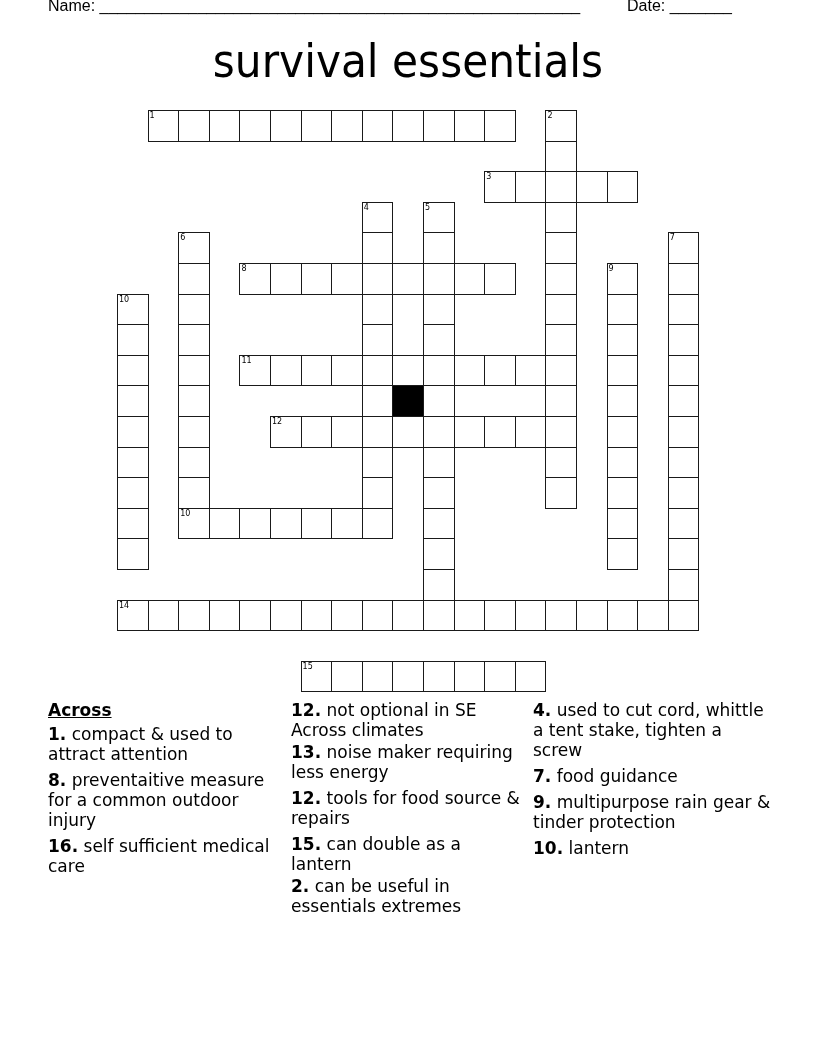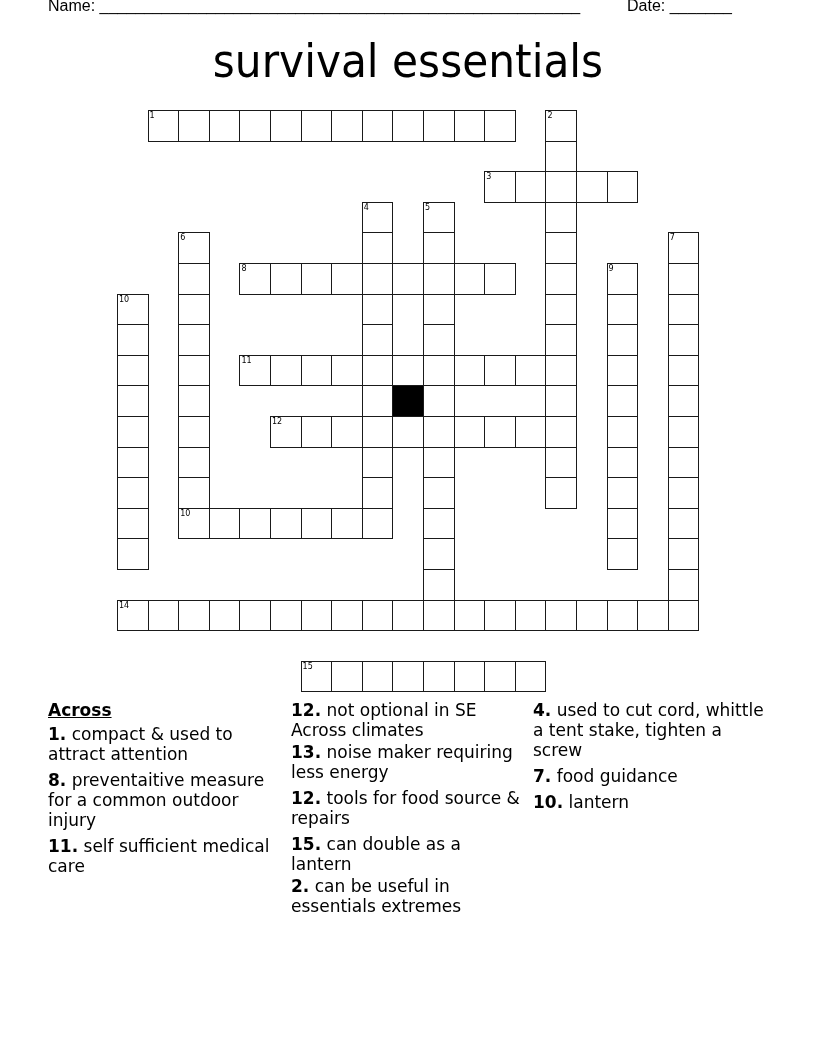--- a/index.html
+++ b/index.html
@@ -206,28 +206,29 @@
     <div class="cell" style="left: 453.6px; top: 660.8px;"></div>
     <div class="cell" style="left: 484.2px; top: 660.8px;"></div>
     <div class="cell" style="left: 514.8px; top: 660.8px;"></div>
     <div class="cell black" style="left: 392.4px; top: 385.4px;"></div>
   </div>
 
 <div class="clues col1">
   <div class="section-head">Across</div>
   <div class="clue"><b>1.</b><span> compact &amp; used to attract attention</span></div>
   <div class="clue"><b>8.</b><span> preventaitive measure for a common outdoor injury</span></div>
-  <div class="clue"><b>11.</b><span> self sufficient medical care</span></div>
+  <div class="clue"><b>16.</b><span> self sufficient medical care</span></div>
 </div>
 
 <div class="clues col2">
   <div class="clue" style="margin-bottom:2px"><b>12.</b><span> not optional in SE Across climates</span></div>
   <div class="clue"><b>13.</b><span> noise maker requiring less energy</span></div>
   <div class="clue"><b>12.</b><span> tools for food source &amp; repairs</span></div>
   <div class="clue" style="margin-bottom:2px"><b>15.</b><span> can double as a lantern</span></div>
   <div class="clue"><b>2.</b><span> can be useful in essentials extremes</span></div>
 </div>
 
 <div class="clues col3">
   <div class="clue"><b>4.</b><span> used to cut cord, whittle a tent stake, tighten a screw</span></div>
   <div class="clue"><b>7.</b><span> food guidance</span></div>
+  <div class="clue"><b>9.</b><span> multipurpose rain gear &amp; tinder protection</span></div>
   <div class="clue"><b>10.</b><span> lantern</span></div>
 </div>
 
 </body></html>

